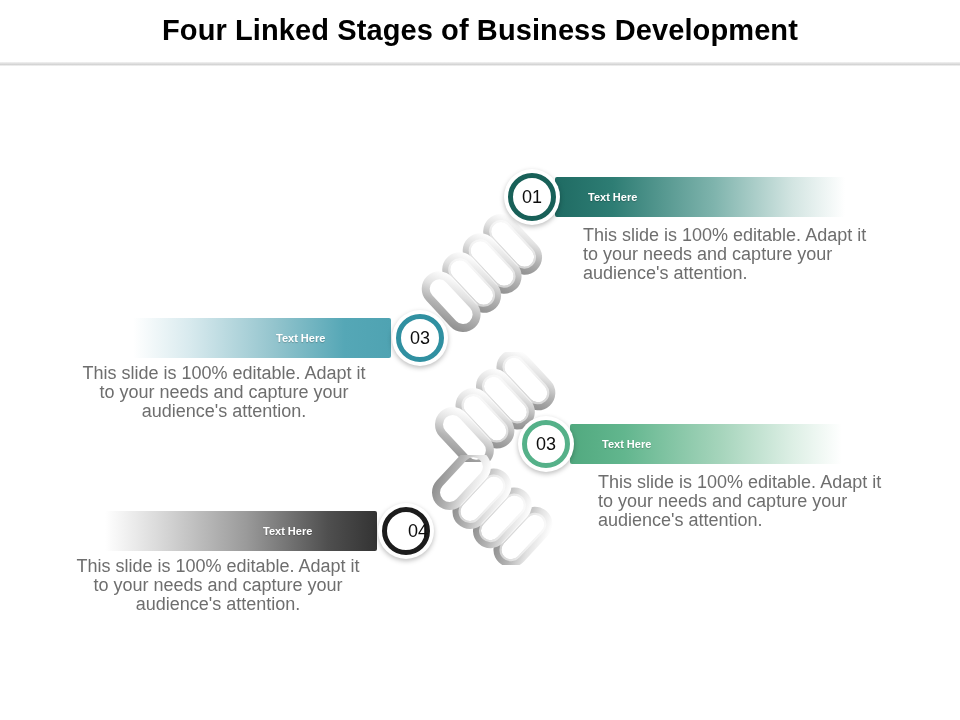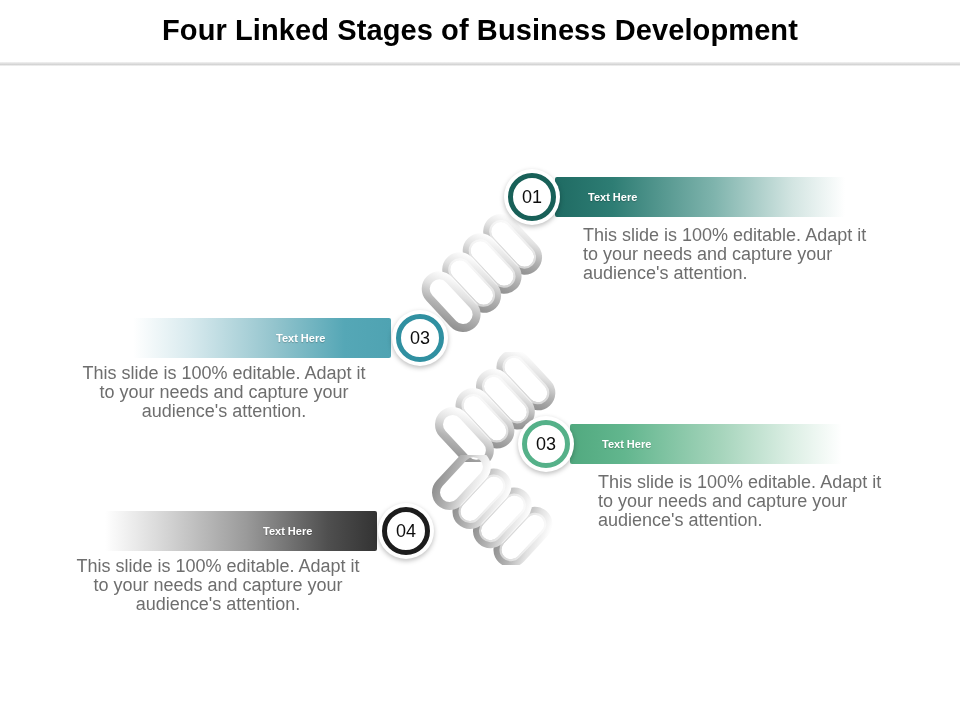--- a/index.html
+++ b/index.html
@@ -226,16 +226,16 @@
 </div>
 
 <div class="stage">
   <div class="bar" style="left:105px; top:511px; width:272px;
               background:linear-gradient(to right, #ffffff 0%, #d9d9d9 20%, #9a9a9a 52%, #4f4f4f 82%, #333333 100%);"></div>
   <div class="bar-label" style="left:263px; top:511px;">Text Here</div>
 
   <div class="badge" style="left:378px; top:503px;">
     <div class="badge-ring" style="border-width:5px; border-color:#1c1c1c;"></div>
   </div>
-  <div class="badge-num" style="left:378px; top:503px;">04</div>
+  <div class="badge-num" style="left:378px; top:503px;padding-left:12px;">04</div>
 
   <div class="desc left" style="left:68px; top:557px;">This slide is 100% editable. Adapt it to your needs and capture your audience's attention.</div>
 </div>
 
 </body></html>

